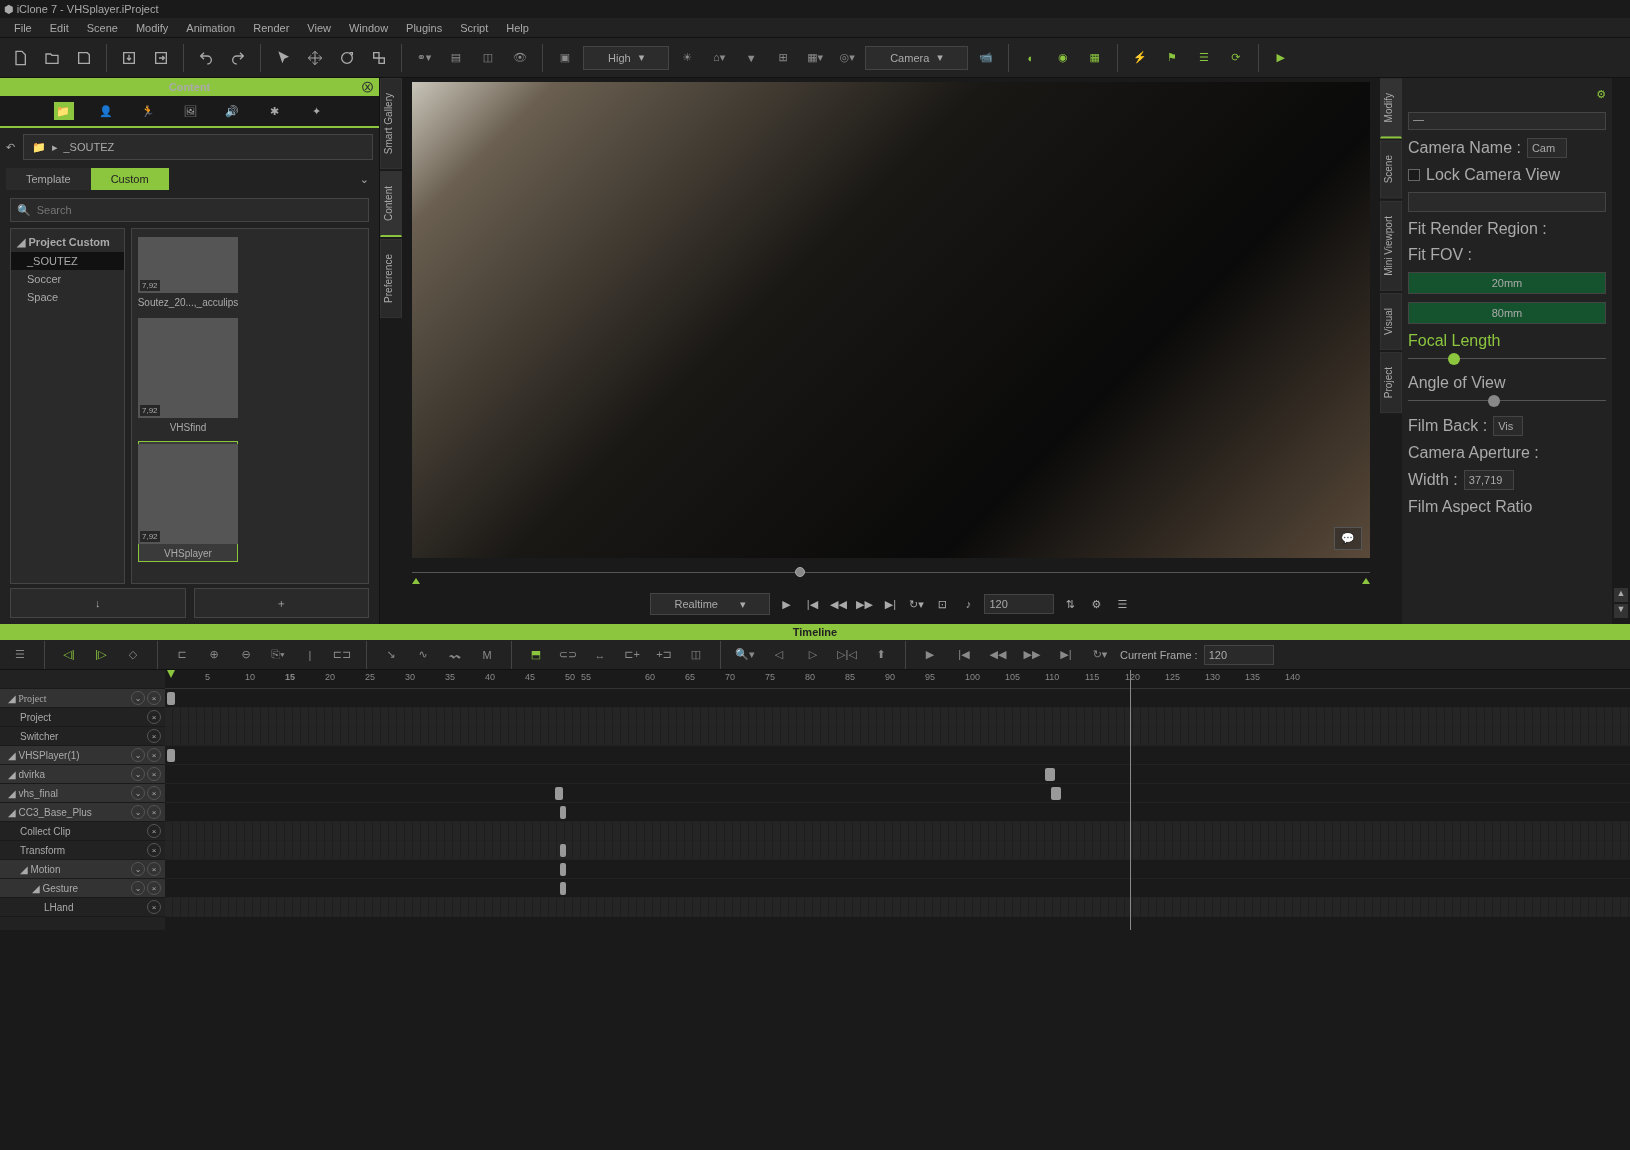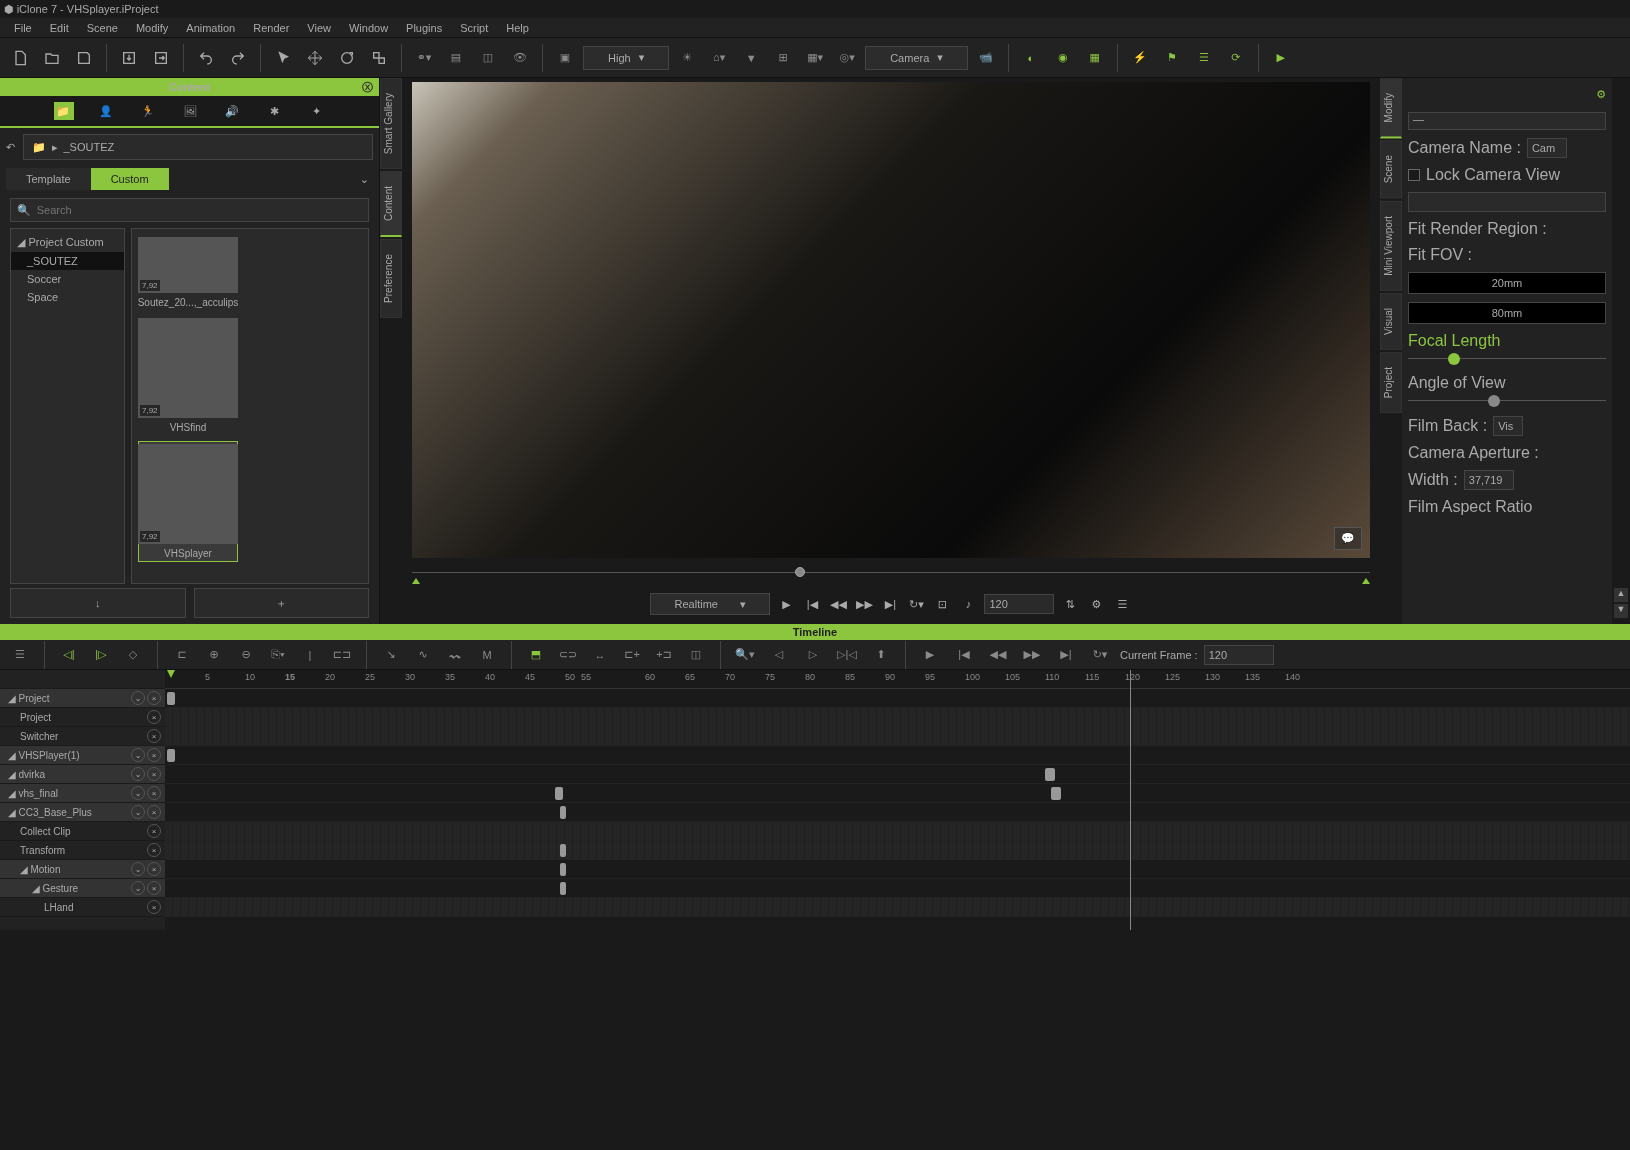--- a/index.html
+++ b/index.html
@@ -21,21 +21,21 @@
 .breadcrumb-row { display: flex; align-items: center; gap: 8px; padding: 6px; }
 .breadcrumb { background: #2a2a2a; border: 1px solid #444; height: 26px; flex: 1; display: flex; align-items: center; padding: 0 8px; gap: 6px; }
 .subtabs { height: 26px; display: flex; align-items: center; padding: 0 6px; position: relative; }
 .subtab { padding: 5px 20px; background: #2a2a2a; cursor: pointer; }
 .subtab.active { background: #8cc63f; color: #222; }
 .searchbar { background: #2a2a2a; border: 1px solid #444; height: 24px; margin: 6px 10px; display: flex; align-items: center; padding: 0 6px; gap: 6px; }
 .searchbar input { background: transparent; border: none; outline: none; flex: 1; color: #aaa; }
 .content-body { flex: 1; display: flex; padding: 0 10px; gap: 6px; overflow: hidden; }
 .tree { width: 115px; background: #2a2a2a; border: 1px solid #444; padding: 4px 0; }
 .tree-item { padding: 3px 6px 3px 16px; cursor: pointer; }
-.tree-item.root { padding-left: 6px; }
+.tree-item.root { padding-left: 6px; font-weight: bold; }
 .tree-item.selected { background: #111; }
 .thumbs { flex: 1; background: #2a2a2a; border: 1px solid #444; padding: 6px; display: flex; flex-direction: column; gap: 6px; align-items: flex-start; overflow: auto; }
 .thumb { width: 100px; display: flex; flex-direction: column; align-items: center; gap: 4px; cursor: pointer; padding: 2px; }
 .thumb.selected { background: #3a3a3a; border: 1px solid #8cc63f; }
 .thumb-img { width: 100px; height: 56px; background: #555; position: relative; display: flex; align-items: center; justify-content: center; color: #888; font-size: 9px; }
 .thumb-img.tall { height: 100px; }
 .thumb-label { text-align: center; font-size: 10px; }
 .content-footer { height: 30px; margin: 4px 10px 6px; display: flex; gap: 8px; }
 .cfbtn { flex: 1; background: #2a2a2a; border: 1px solid #444; display: flex; align-items: center; justify-content: center; cursor: pointer; }
 .side-tabs { width: 22px; background: #1a1a1a; display: flex; flex-direction: column; }
@@ -52,21 +52,21 @@
 .mini-scrub .mk { position: absolute; bottom: -2px; width: 0; height: 0; border-left: 4px solid transparent; border-right: 4px solid transparent; border-bottom: 6px solid #8cc63f; }
 .playbar { height: 32px; display: flex; align-items: center; justify-content: center; gap: 6px; }
 .playbar .tdd { height: 22px; }
 .playbar .pbtn { width: 20px; height: 20px; display: flex; align-items: center; justify-content: center; cursor: pointer; }
 .playbar input { background: #2a2a2a; border: 1px solid #444; width: 70px; height: 20px; color: #aaa; padding: 0 4px; }
 .right-panels { width: 22px; background: #1a1a1a; display: flex; flex-direction: column; }
 .right-panel { width: 210px; background: #222; padding: 6px; overflow: hidden; display: flex; flex-direction: column; gap: 8px; }
 .right-panel .row { display: flex; align-items: center; gap: 6px; }
 .right-panel label { font-size: 16px; }
 .right-panel input[type=text] { background: #2a2a2a; border: 1px solid #444; height: 20px; color: #aaa; padding: 0 4px; }
-.right-panel .btn { background: #000000; border: 1px solid #444; padding: 4px 6px; text-align: center; cursor: pointer; }
+.right-panel .btn { background: #14532d; border: 1px solid #444; padding: 4px 6px; text-align: center; cursor: pointer; }
 .slider { margin-top: 2px; height: 14px; position: relative; }
 .slider .tr { position: absolute; top: 6px; left: 0; right: 0; height: 1px; background: #555; }
 .slider .hd { position: absolute; top: 1px; width: 12px; height: 12px; border-radius: 50%; background: #8cc63f; cursor: pointer; }
 .slider.gray .hd { background: #888; }
 .timeline-hdr { background: #8cc63f; height: 16px; display: flex; align-items: center; justify-content: center; color: #222; font-weight: bold; }
 .timeline-toolbar { background: #222; height: 30px; display: flex; align-items: center; gap: 6px; padding: 0 6px; border-bottom: 1px solid #111; }
 .timeline-toolbar .grp { display: flex; gap: 4px; }
 .timeline-body { height: 260px; display: flex; background: #1a1a1a; }
 .tl-tracks { width: 165px; background: #222; }
 .tl-track { height: 19px; display: flex; align-items: center; padding: 0 4px 0 8px; border-bottom: 1px solid #1a1a1a; position: relative; }
@@ -411,21 +411,21 @@
   <div class="tbtn">▶▶</div>
   <div class="tbtn">▶|</div>
   <div class="tbtn">↻▾</div>
   <label>Current Frame :</label>
   <input type="text" style="background: rgb(42, 42, 42); border: 1px solid rgb(68, 68, 68); height: 20px; width: 70px; padding: 0px 4px;" value="120">
 </div>
 <div class="timeline-body">
   <div class="tl-tracks" id="tl-tracks">
     <div class="tl-track" style="height:19px"></div>
   <div class="tl-track head">
-        <span class="lbl" style="padding-left: 0px;">◢ Project</span>
+        <span class="lbl" style="padding-left: 0px; font-family: Liberation Serif, serif;">◢ Project</span>
         <span class="ctrl">
           <span class="cbtn">⌄</span>
           <span class="cbtn">×</span>
         </span>
       </div>
       <div class="tl-track">
         <span class="lbl" style="padding-left: 12px;">Project</span>
         <span class="ctrl">
           <span class="cbtn">×</span>
         </span>

